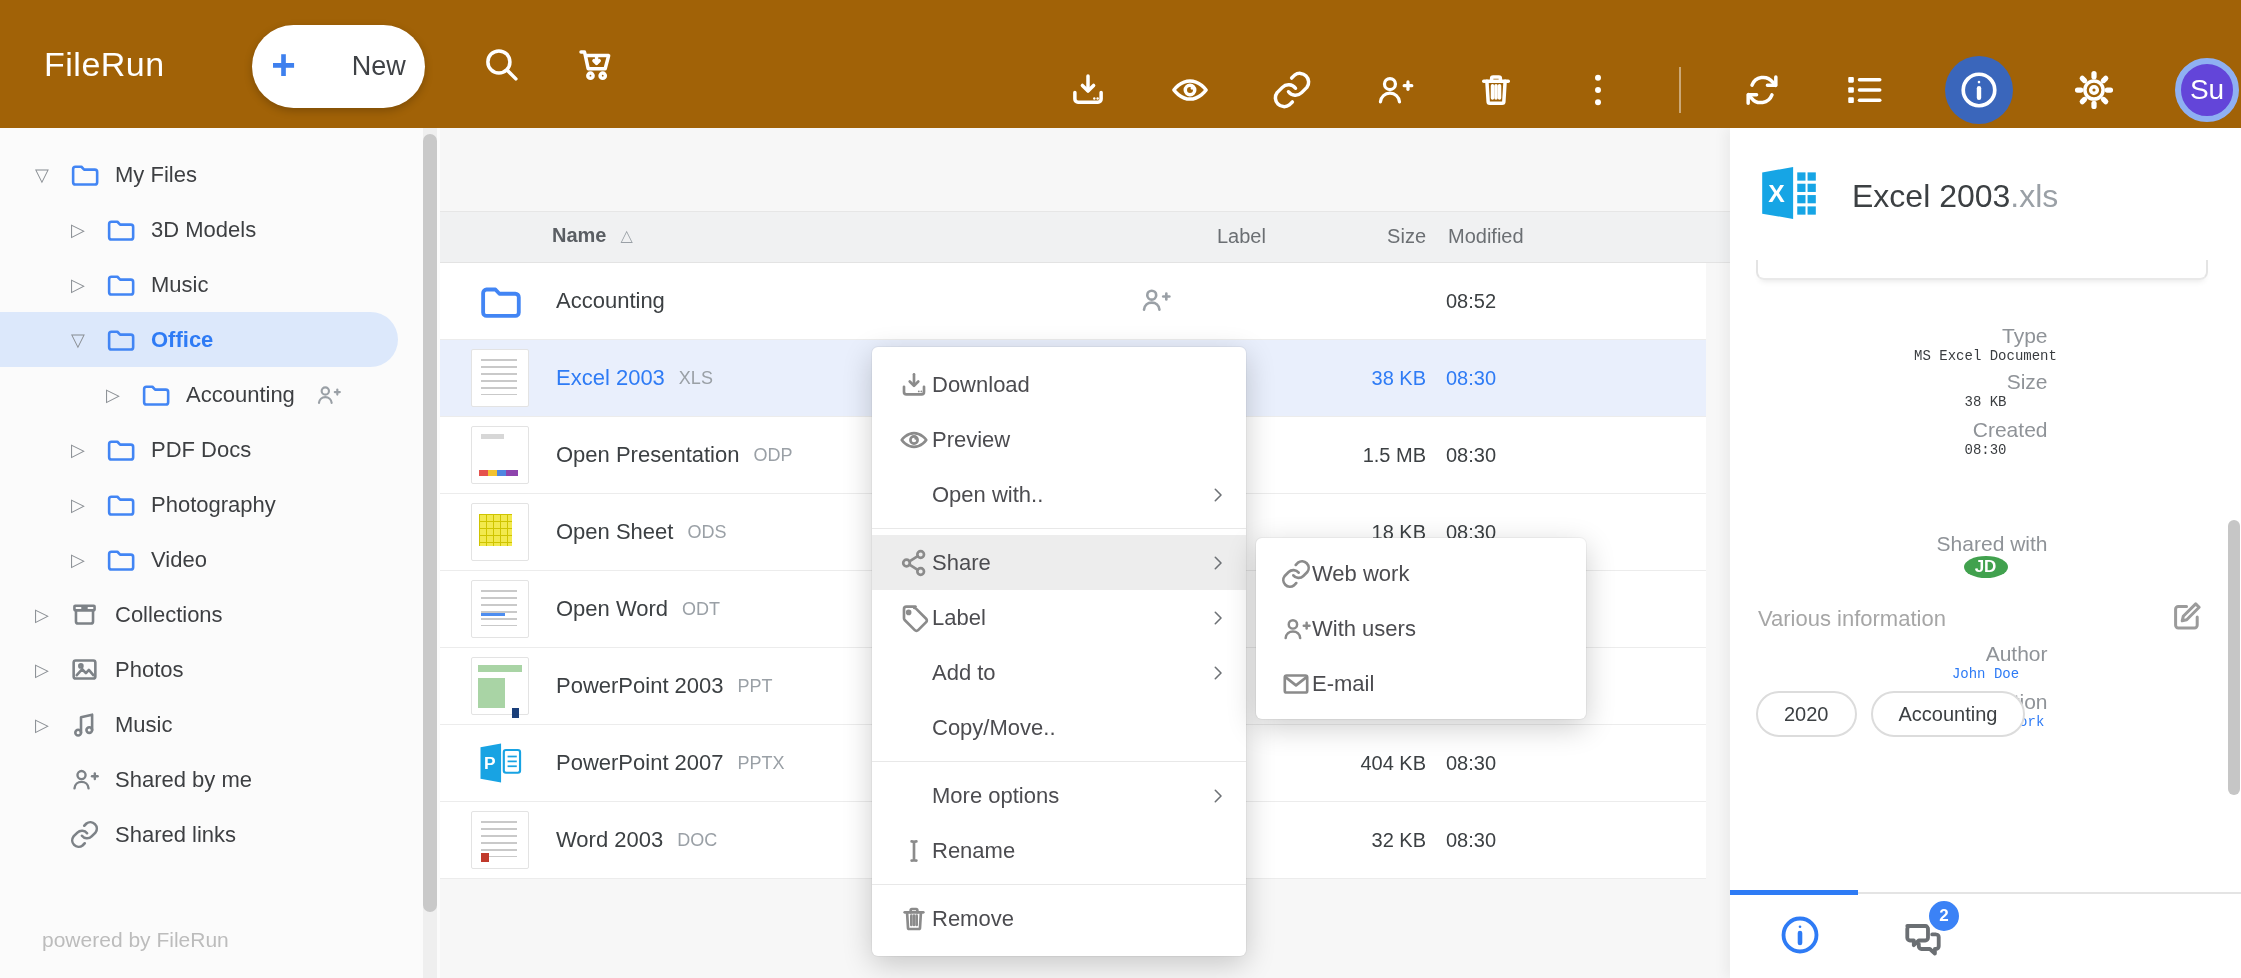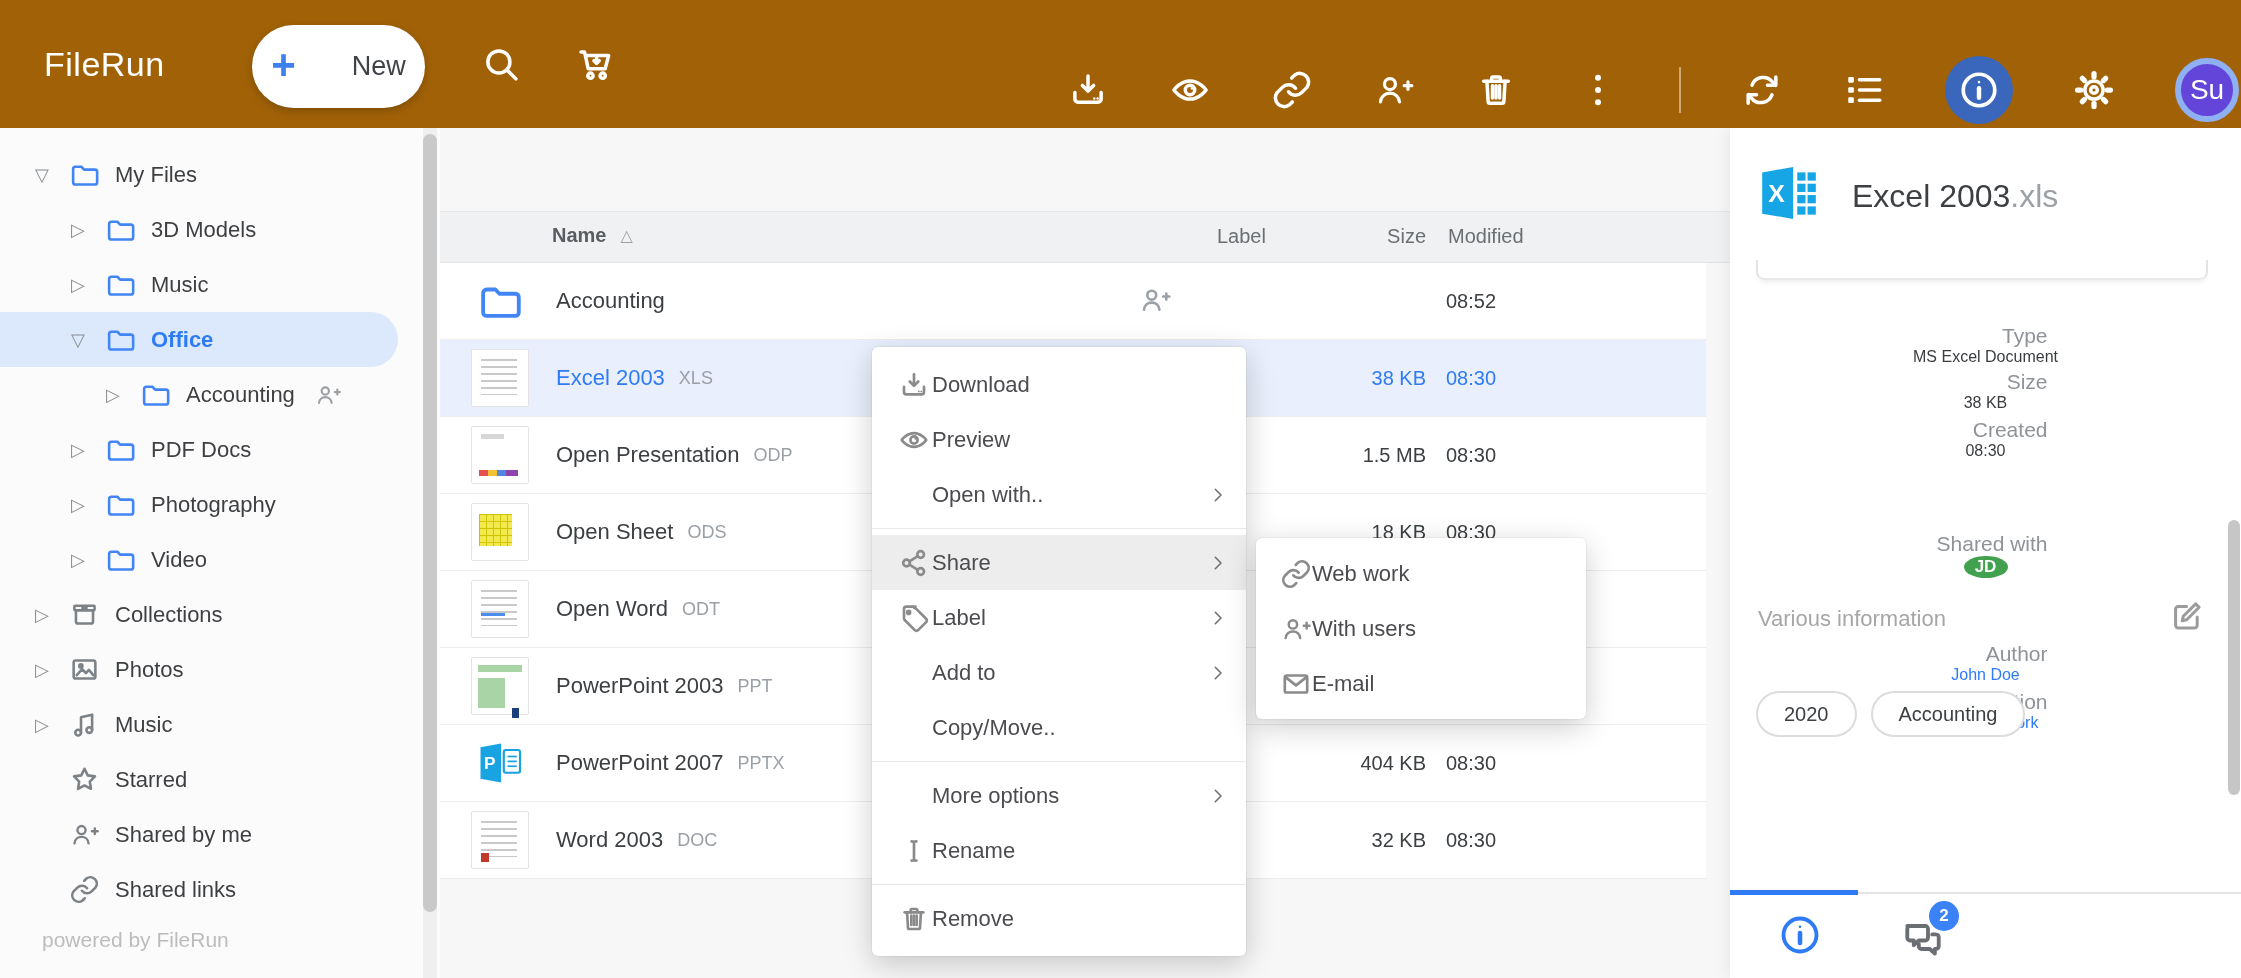--- a/index.html
+++ b/index.html
@@ -110,21 +110,21 @@
            box-shadow:-5px 0 12px rgba(0,0,0,.05); }
   .p-fileicon { position:absolute; left:26px; top:32px; }
   .p-title { position:absolute; left:122px; top:50px; font-size:32px; white-space:nowrap; }
   .p-title .tn { color:#3c4043; }
   .p-title .tx { color:#9aa0a6; }
   .card-edge { position:absolute; left:26px; top:132px; width:452px; height:20px;
                border-left:2px solid #e4e4e4; border-right:2px solid #e4e4e4; border-bottom:2px solid #e9e9e9;
                border-radius:0 0 8px 8px; box-shadow:0 5px 6px -4px rgba(0,0,0,.10); }
   .prow { position:absolute; left:0; width:100%; height:46px; display:flex; align-items:center;flex-direction:column; }
   .plab { width:150px; text-align:right; margin-right:26px; font-size:21px; color:#8f9398; flex:none; white-space:nowrap; }
-  .pval { font-size:16px; color:#3a3d40; white-space:nowrap; }
+  .pval { font-size:14px; color:#3a3d40; white-space:nowrap;font-family:Liberation Mono, monospace; }
   .pval.link { color:#2e7bf5; cursor:pointer; }
   .stars { color:#f8c51b; font-size:27px; letter-spacing:5px; cursor:pointer; }
   .jd { width:44px; height:44px; border-radius:50%; background:#41a14e; color:#fff; font-size:17px; font-weight:bold;
         display:flex; align-items:center; justify-content:center; cursor:pointer; }
   .sect { position:absolute; left:28px; top:478px; font-size:22px; color:#a6a6a6; }
   .edit-ic { position:absolute; right:36px; top:470px; color:#9b9b9b; cursor:pointer; }
   .edit-ic svg { width:36px; height:36px; }
   .tags { position:absolute; left:26px; top:563px; display:flex; gap:14px; }
   .tag { height:46px; line-height:43px; padding:0 26px; border:2px solid #dcdcdc; border-radius:24px; font-size:20px;
          color:#3c4043; background:#fff; cursor:pointer; white-space:nowrap; }
@@ -383,29 +383,20 @@
         <span class="tico">
             <svg class="ic" viewBox="0 0 24 24" stroke-width="1.8">
               <path d="M9.3 18.3V6.4l8.6-2v11.9"></path>
               <circle cx="7.1" cy="18.3" r="2.2"></circle>
               <circle cx="15.7" cy="16.3" r="2.2"></circle>
             </svg>
           </span>
         <span class="lbl">Music</span>
       </div>
 
-      <div class="si">
-        <span class="caret"></span>
-        <span class="tico">
-            <svg class="ic" viewBox="0 0 24 24" stroke-width="1.8">
-              <path d="M12 3.7l2.5 5.1 5.6.8-4 4 .9 5.6-5-2.6-5 2.6.9-5.6-4-4 5.6-.8z"></path>
-            </svg>
-          </span>
-        <span class="lbl">Starred</span>
-      </div>
 
       <div class="si">
         <span class="caret"></span>
         <span class="tico">
             <svg class="ic" viewBox="0 0 26 24" stroke-width="1.8">
               <circle cx="10.5" cy="8.3" r="3.4"></circle>
               <path d="M4.6 19.4c.3-3.3 2.8-5.4 5.9-5.4s5.6 2.1 5.9 5.4"></path>
               <line x1="19.3" y1="9.3" x2="24" y2="9.3"></line>
               <line x1="21.65" y1="7" x2="21.65" y2="11.6"></line>
             </svg>

